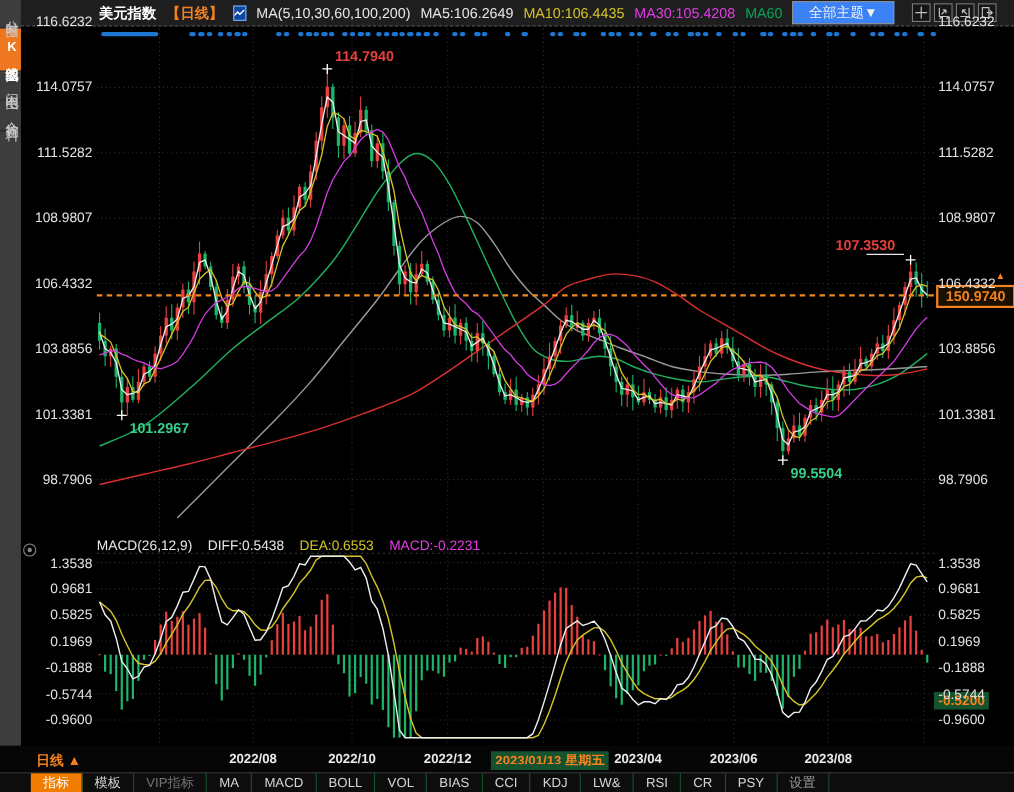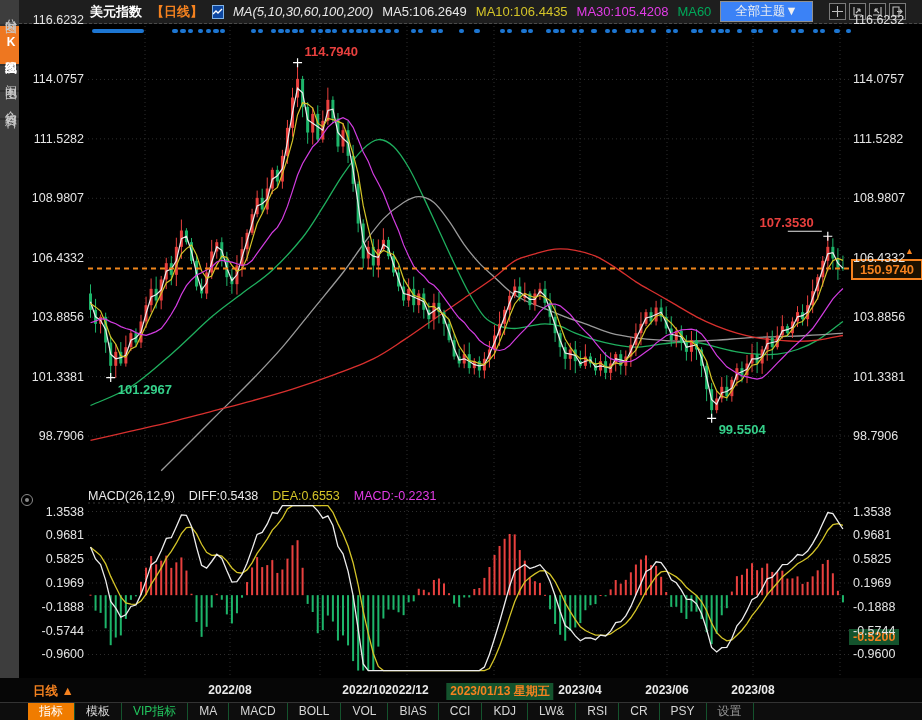--- a/index.html
+++ b/index.html
@@ -8,21 +8,21 @@
   #stage{position:absolute;inset:0;}
   #plot{position:absolute;left:0;top:0;}
   
   .topbar{position:absolute;left:19px;top:0;width:903px;height:24px;background:#1e1e1e;
           border-bottom:1px dashed #4a4a4a;display:flex;align-items:center;gap:9px;
           padding-left:71px;font-size:13px;white-space:nowrap;box-sizing:border-box;}
   .sym{font-weight:bold;color:#ffffff;}
   .ptag{color:#f5821f;font-weight:bold;}
   .kicon{width:14px;height:12px;background:#0d47a1;border:1px solid #7fb3e8;display:inline-flex;
          align-items:center;justify-content:center;}
-  .magroup{color:#e8e8e8;font-style:italic;}
+  .magroup{color:#e8e8e8;}
   .ma-val{font-size:13px;}
   .theme-btn{margin-left:auto;border:1px solid #909090;color:#f0f0f0;font-size:12.5px;
              padding:1px 14px;background:#3b82f6;cursor:pointer;}
   .icrow{display:flex;margin-right:72px;margin-left:4px;}
   .tool-ic{width:15px;height:15px;border:1px solid #7a7a7a;background:#161616;margin-left:3px;
            display:flex;align-items:center;justify-content:center;cursor:pointer;}
   
   .sidebar{position:absolute;left:0;top:0;width:19px;height:678px;background:#3d3d3d;z-index:5;}
   .side-item{writing-mode:vertical-rl;text-orientation:upright;color:#c9c9c9;font-size:12px;
              letter-spacing:2px;padding:9px 0;width:19px;text-align:center;cursor:pointer;
@@ -55,21 +55,21 @@
           transform:translateX(-50%);white-space:nowrap;}
   .dlabel.hl{color:#f5821f;background:#14532d;padding:0 4px;}
   .period{position:absolute;left:33px;top:5px;color:#f5821f;font-weight:bold;font-size:12.5px;
           cursor:pointer;}
   
   .toolbar{position:absolute;left:0;top:702px;width:922px;height:18px;background:#0d0d0d;
            border-top:1px solid #333;display:flex;padding-left:28px;box-sizing:border-box;z-index:6;}
   .tab{font-size:12px;color:#d6d6d6;border-right:1px solid #14532d;padding:0 11px;line-height:17px;
        cursor:pointer;white-space:nowrap;}
   .tab.active{background:#f07c00;color:#fff;}
-  .tab.vip{color:#22c55e;}
+  .tab.vip{color:#737373;}
   .tab.dim{color:#9a9a9a;}
 </style>
 </head>
 <body>
 
 <div id="stage">
 
   <svg id="plot" width="922" height="720">
       <defs>
         <clipPath id="mainClip">
@@ -709,21 +709,21 @@
   <div class="panel-gear"></div>
 
   <div class="price-tag">150.9740</div>
   <div class="price-tag-flag">▲</div>
   <div class="macd-cross">-0.5200</div>
 
   <div class="daterow" id="daterow">
     <span class="period">日线 ▲</span>
   <span class="dlabel" style="left: 145px; margin-top: 33px;">2022/06</span>
       <span class="dlabel" style="left: 230px;">2022/08</span>
-      <span class="dlabel" style="left: 320px; margin-left: 44px;">2022/10</span>
+      <span class="dlabel" style="left: 320px;">2022/10</span>
       <span class="dlabel" style="left: 407px;">2022/12</span>
       <span class="dlabel hl" style="left: 500px;">2023/01/13 星期五</span>
       <span class="dlabel" style="left: 580px;">2023/04</span>
       <span class="dlabel" style="left: 667px;">2023/06</span>
       <span class="dlabel" style="left: 753px;">2023/08</span>
     </div>
 
   <div class="toolbar" id="toolbar">
       <div class="tab active">指标</div>
       <div class="tab">模板</div>

